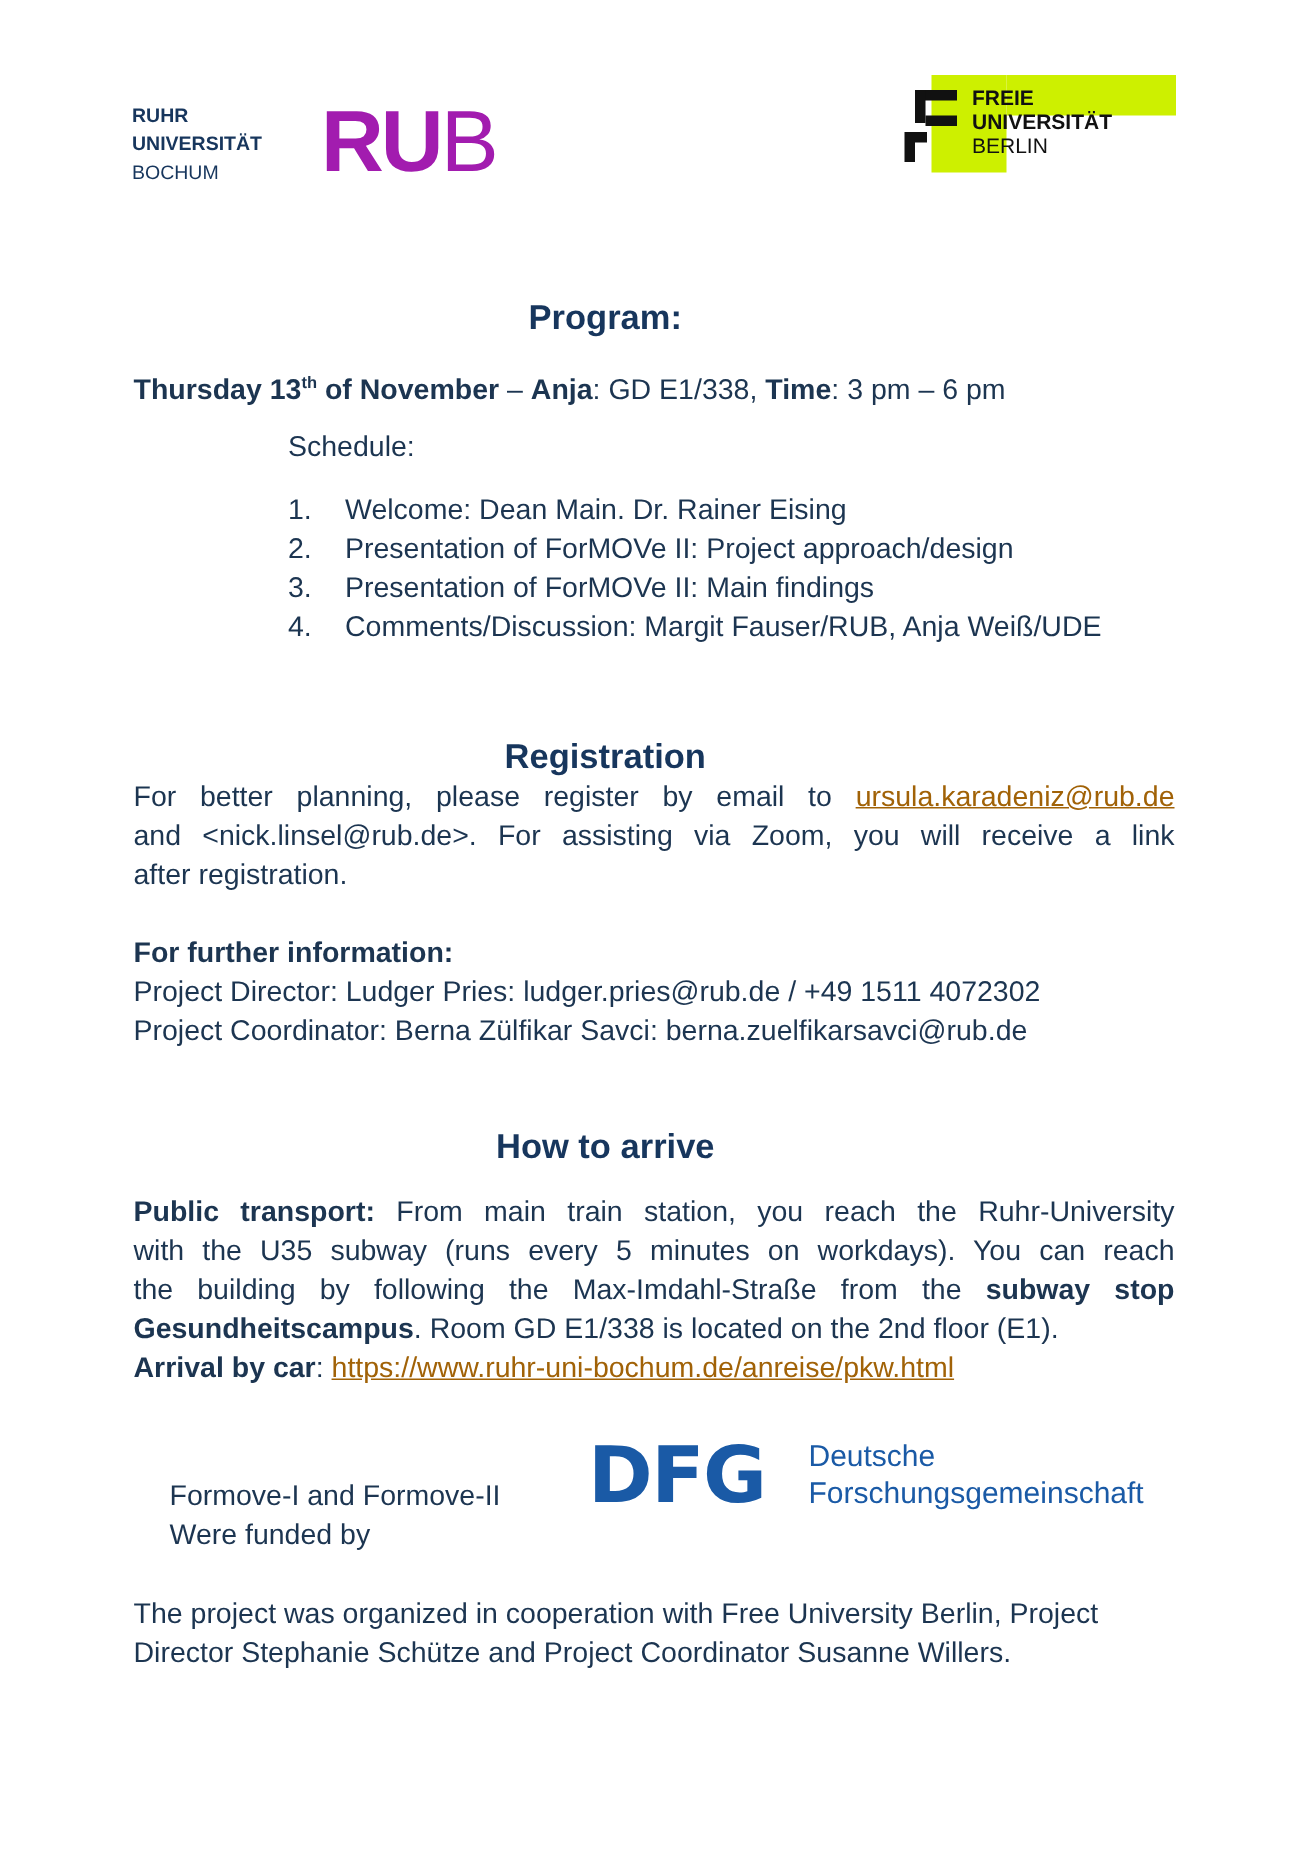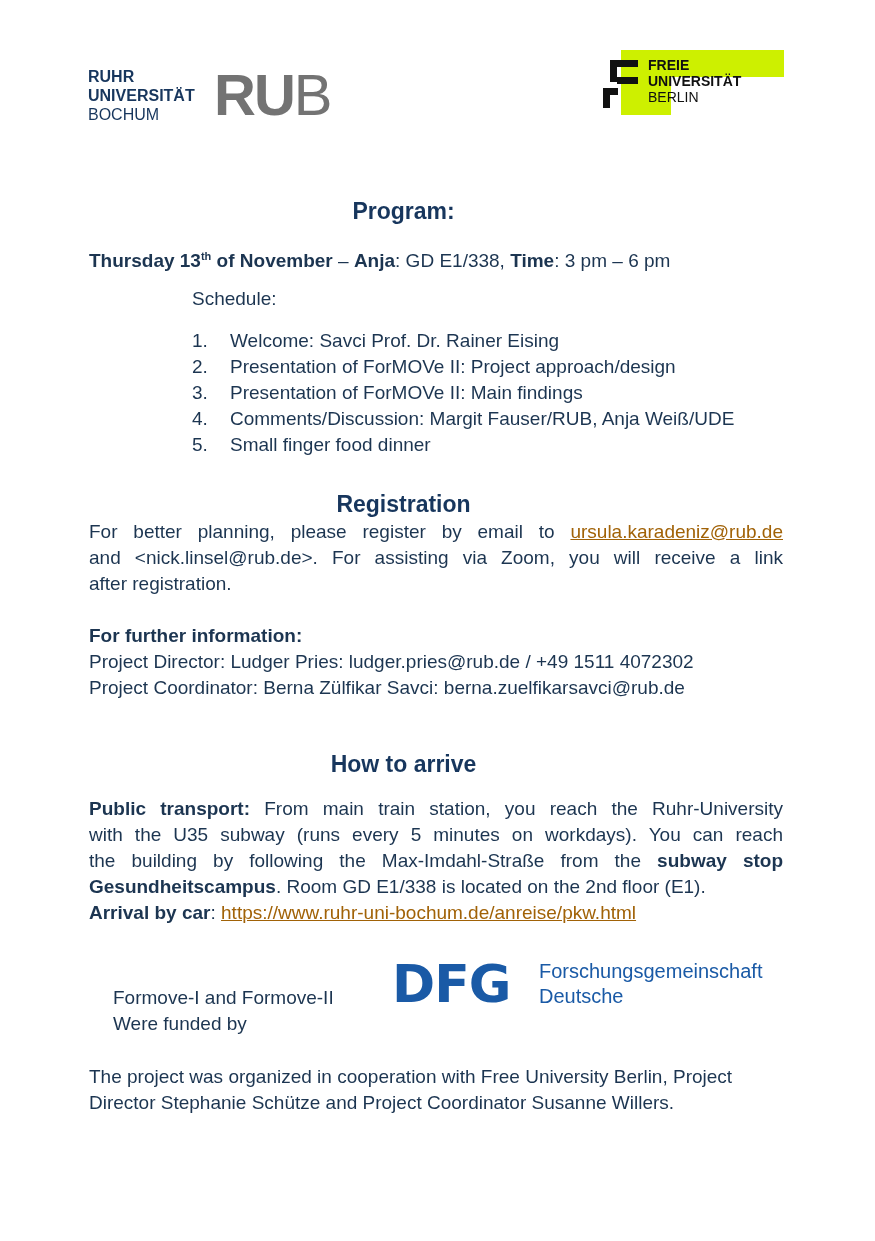--- a/index.html
+++ b/index.html
@@ -6,23 +6,23 @@
   body { width: 875px; height: 1241px; position: relative; overflow: hidden;
          font-family: "Liberation Sans", sans-serif; color: #1c3551; }
   .abs { position: absolute; }
   .txt { font-size: 19px; line-height: 26px; color: #1c3551; }
   .b { font-weight: bold; }
   .heading { font-size: 23px; font-weight: bold; color: #17365d; text-align: center; left: 0; width: 807px; }
   .just { text-align: justify; text-align-last: justify; }
   a.link { color: #a16207; text-decoration: underline; }
 
   
-  .rub-small { font-size: 16px; line-height: 19px; color: #17365d; font-weight: bold; }
+  .rub-small { font-size: 13px; line-height: 19px; color: #17365d; font-weight: bold; }
   .rub-small .light { font-weight: normal; }
-  .rub-big { font-size: 58px; line-height: 58px; color: #737373; font-weight: bold; letter-spacing: -2px; }
+  .rub-big { font-size: 58px; line-height: 58px; color: #a21caf; font-weight: bold; letter-spacing: -2px; }
   .rub-big .thin { font-weight: normal; }
 
   
   .fu-green { background: #cdf000; }
   .fu-black { background: #111; }
   .fu-text { font-size: 14px; line-height: 16px; color: #111; font-weight: bold; }
   .fu-text .light { font-weight: normal; }
 
   
   .dfg { font-size: 52px; font-weight: 900; color: #1a5aa6; letter-spacing: -1px; font-family: "DejaVu Sans", sans-serif; }
@@ -60,25 +60,24 @@
 
 <div class="abs heading" style="top:198px;">Program:</div>
 
 <div class="abs txt" style="left:89px; top:243px; width:720px;">
   <span class="b"><span>Thursday 13</span><sup style="font-size:11px;">th</sup><span> of November</span></span><span> – </span><span class="b">Anja</span><span>: GD E1/338, </span><span class="b">Time</span><span>: 3 pm – 6 pm</span>
 </div>
 
 <div class="abs txt" style="left:192px; top:286px;">Schedule:</div>
 
 <div class="abs txt" style="left:192px; top:328px; width:620px;">
-  <div><span class="sched-num">1.</span><span>Welcome: Savci Prof. Dr. Rainer Eising</span></div>
+  <div><span class="sched-num">1.</span><span>Welcome: Dean Main. Dr. Rainer Eising</span></div>
   <div><span class="sched-num">2.</span><span>Presentation of ForMOVe II: Project approach/design</span></div>
   <div><span class="sched-num">3.</span><span>Presentation of ForMOVe II: Main findings</span></div>
   <div><span class="sched-num">4.</span><span>Comments/Discussion: Margit Fauser/RUB, Anja Weiß/UDE</span></div>
-  <div><span class="sched-num">5.</span><span>Small finger food dinner</span></div>
 </div>
 
 <div class="abs heading" style="top:491px;">Registration</div>
 <div class="abs txt" style="left:89px; top:519px; width:694px;">
   <div class="just"><span>For better planning, please register by email to </span><a class="link" href="#">ursula.karadeniz@rub.de</a></div>
   <div class="just">and &lt;nick.linsel@rub.de&gt;. For assisting via Zoom, you will receive a link</div>
   <div>after registration.</div>
 </div>
 
 <div class="abs txt" style="left:89px; top:623px; width:720px;">
@@ -95,20 +94,20 @@
   <div><span class="b">Gesundheitscampus</span><span>. Room GD E1/338 is located on the 2nd floor (E1).</span></div>
   <div><span class="b">Arrival by car</span><span>: </span><a class="link" href="#">https://www.ruhr-uni-bochum.de/anreise/pkw.html</a></div>
 </div>
 
 <div class="abs txt" style="left:89px; top:985px;margin-left:24px;">
   <div>Formove-I and Formove-II</div>
   <div>Were funded by</div>
 </div>
 <div class="abs dfg" style="left:392px; top:952px; line-height:64px;">DFG</div>
 <div class="abs dfg-text" style="left:539px; top:959px;">
+  <div>Deutsche</div>
   <div>Forschungsgemeinschaft</div>
-  <div>Deutsche</div>
 </div>
 
 <div class="abs txt" style="left:89px; top:1064px; width:720px;">
   <div>The project was organized in cooperation with Free University Berlin, Project</div>
   <div>Director Stephanie Schütze and Project Coordinator Susanne Willers.</div>
 </div>
 
 </body></html>

